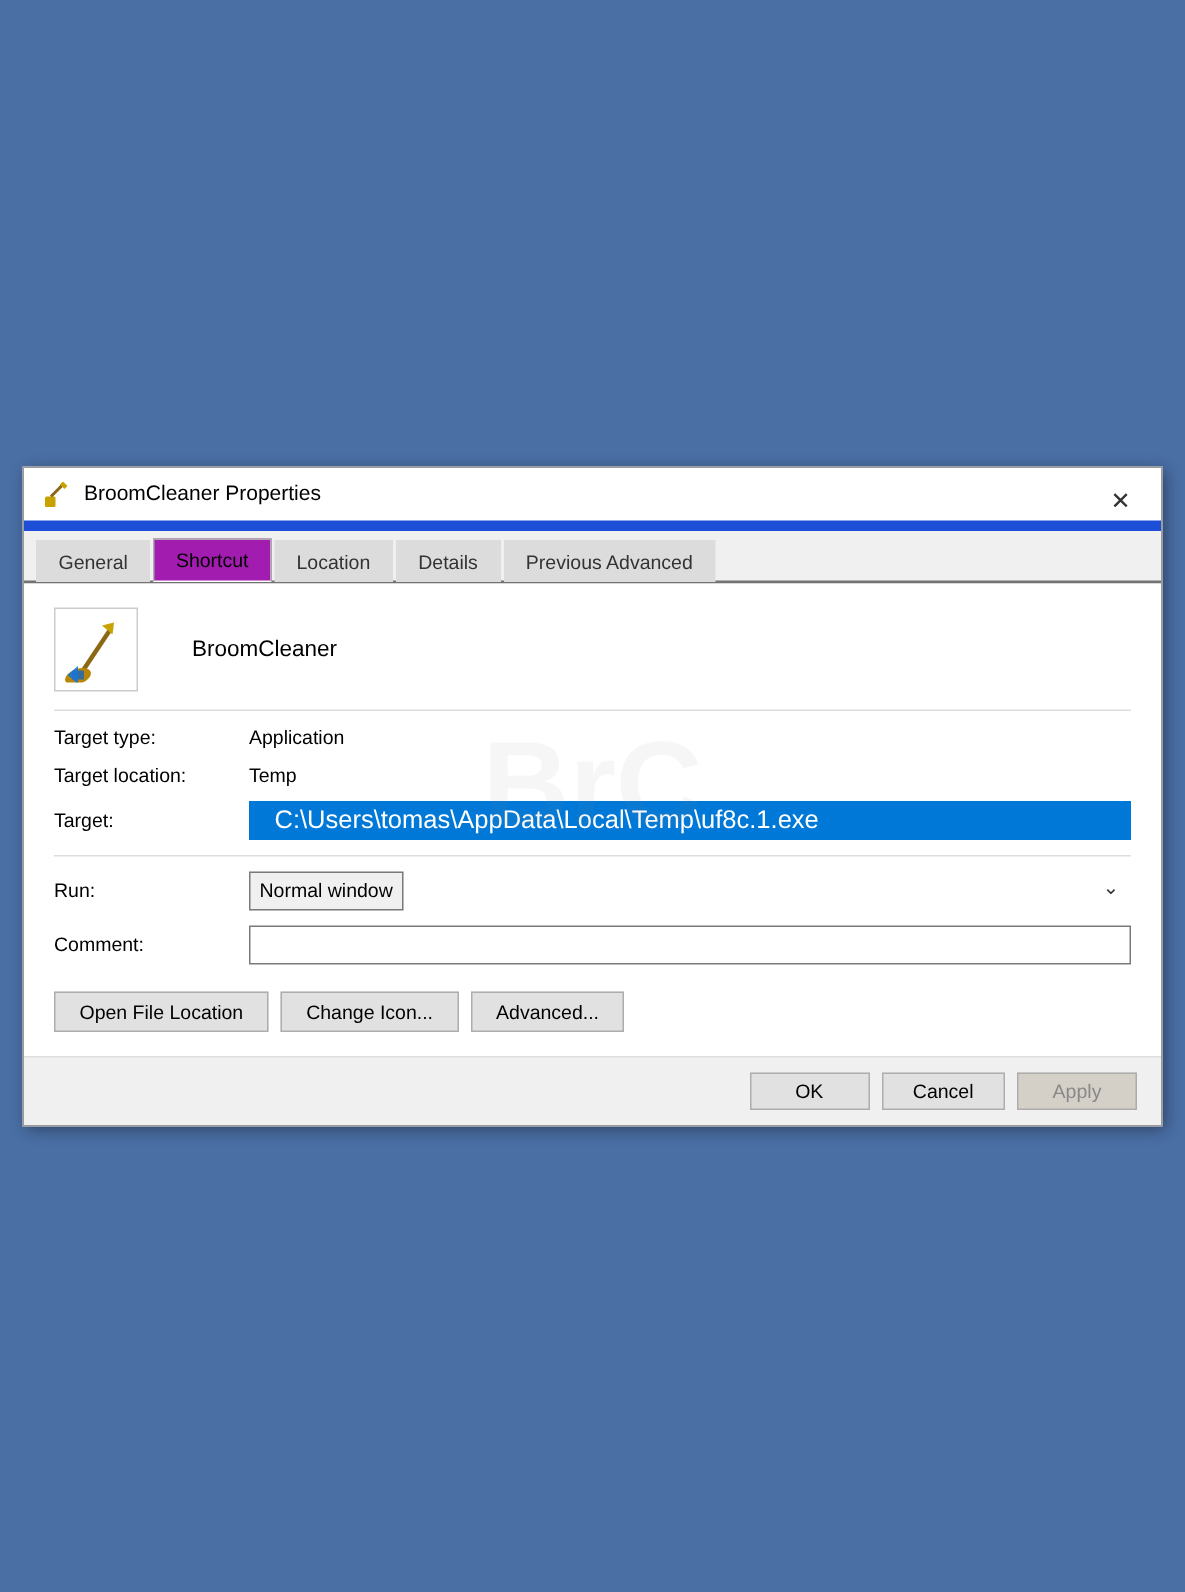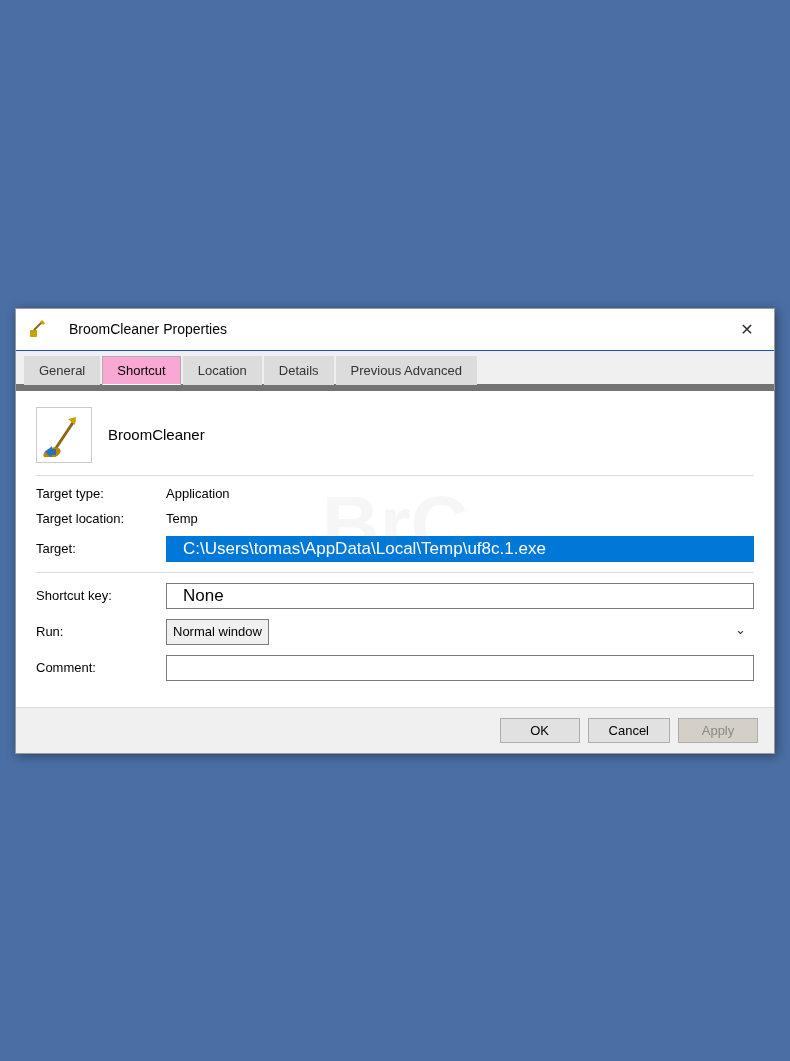--- a/index.html
+++ b/index.html
@@ -16,26 +16,24 @@
     .window {
       width: 760px;
       background: #f0f0f0;
       border: 1px solid #999;
       box-shadow: 2px 2px 10px rgba(0,0,0,0.4);
       display: flex;
       flex-direction: column;
     }
     .title-bar {
       background: #ffffff;
-      border-bottom: 1px solid #1d4ed8;
-      display: flex;
-      align-items: center;
+      border-bottom: 7px solid #1d4ed8;
+      display: flex;
       padding: 8px 12px;
       height: 42px;
-      gap: 13px;
     }
     .title-bar-icon {
       width: 20px;
       height: 20px;
       margin-right: 8px;
       display: flex;
       align-items: center;
       justify-content: center;
     }
     .title-bar-text {
@@ -52,54 +50,56 @@
       justify-content: center;
       cursor: pointer;
       font-size: 16px;
       color: #333;
       border: none;
       background: transparent;
     }
     .tabs {
       display: flex;
       background: #f0f0f0;
-      border-bottom: 7px solid #737373;
+      border-bottom: 2px solid #737373;
       padding: 0 8px;
       padding-top: 4px;
+      align-items: flex-end;
     }
     .tab {
       padding: 6px 14px;
       cursor: pointer;
       border: 1px solid transparent;
       border-bottom: none;
       margin-right: 2px;
       background: #dcdcdc;
       color: #333;
       font-size: 13px;
       position: relative;
       top: 1px;
     }
     .tab.active {
-      background: #f9a8d4;
+      background: #a21caf;
       border-color: #adadad;
       border-bottom: 1px solid #fff;
       color: #000;
       font-weight: 500;
       z-index: 1;
     }
     .content {
       background: #ffffff;
       padding: 16px 20px;
       flex: 1;
       border-top: none;
     }
     .app-header {
       display: flex;
       align-items: center;
       margin-bottom: 12px;
+      gap: 20px;
     }
     .app-icon-container {
       width: 56px;
       height: 56px;
       border: 1px solid #ccc;
       display: flex;
       align-items: center;
       justify-content: center;
       margin-right: 16px;
       background: #fff;
@@ -284,41 +284,42 @@
     </div>
 
     <div class="field-row">
       <span class="field-label">Target:</span>
       <input type="text" class="field-input selected-input" value="C:\Users\tomas\AppData\Local\Temp\uf8c.1.exe" style="">
     </div>
 
     <hr class="divider">
 
 
-    <div class="field-row">
-      <span class="field-label">Shortcut key:</span>
-      <input type="text" class="field-input" value="None" style="">
-    </div>
 
     <div class="field-row">
       <span class="field-label">Run:</span>
       <div class="select-wrapper">
         <select class="field-select">
           <option>Normal window</option>
           <option>Minimized</option>
           <option>Maximized</option>
         </select>
       </div>
     </div>
 
     <div class="field-row">
       <span class="field-label">Comment:</span>
       <input type="text" class="field-input" style="">
     </div>
 
+    <div class="buttons-row">
+      <button class="btn">Open File Location</button>
+      <button class="btn">Change Icon...</button>
+      <button class="btn">Advanced...</button>
+    </div>
   </div>
 
   <div class="footer">
     <button class="footer-btn">OK</button>
     <button class="footer-btn">Cancel</button>
     <button class="footer-btn apply-btn">Apply</button>
   </div>
 </div>
 
 </body></html>

